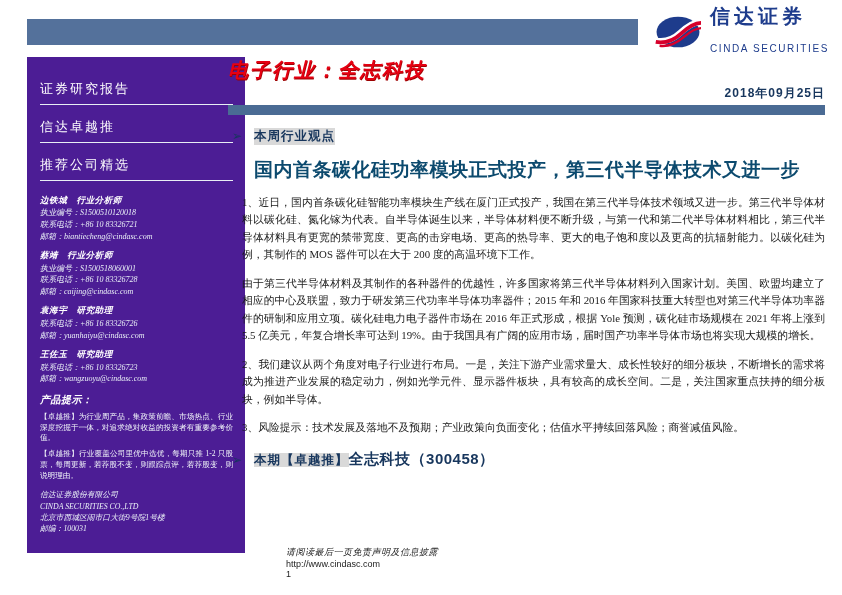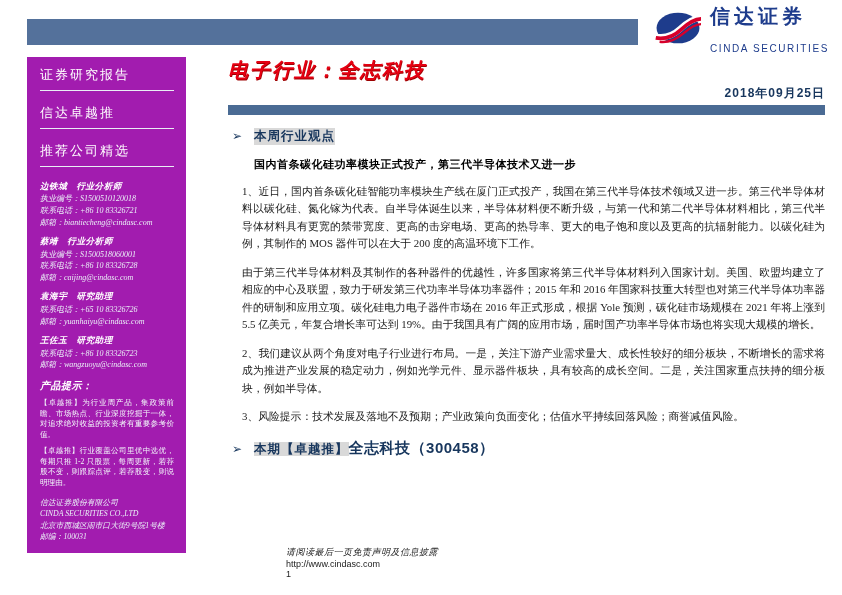--- a/index.html
+++ b/index.html
@@ -6,50 +6,50 @@
   html,body { width:842px; height:595px; }
   body {
     position:relative; background:#ffffff; overflow:hidden;
     font-family:"Liberation Sans", sans-serif; color:#1a1a1a;
   }
 
   
   .topbar { position:absolute; left:27px; top:19px; width:611px; height:26px; background:#54719B; }
 
   
-  .logo { position:absolute; left:655px; top:6px; width:165px; display:flex; align-items:center; gap:9px; }
+  .logo { position:absolute; left:655px; top:6px; width:165px; display:flex; align-items:flex-end; gap:9px; }
   .logo-text { display:flex; flex-direction:column; }
   .logo-cn { color:#1E3C8C; font-weight:bold; font-size:20px; letter-spacing:4px; line-height:1; white-space:nowrap; }
   .logo-en { color:#1E3C8C; font-weight:normal; font-size:10px; letter-spacing:1.6px; margin-top:17px; white-space:nowrap; }
 
   
   .sidebar {
-    position:absolute; left:27px; top:57px; width:159px; height:496px;
-    background:#a21caf; color:#ffffff; padding:9px 12px 10px 13px; overflow:hidden;
+    position:absolute; left:27px; top:57px; width:218px; height:496px;
+    background:#4c1d95; color:#ffffff; padding:23px 12px 10px 13px; overflow:hidden;
   }
   .nav-item { font-size:13px; letter-spacing:2px; padding-bottom:6px; border-bottom:1.5px solid #E9EEF5; margin-bottom:13px; }
   .analyst { font-size:8px; font-style:italic; font-family:"Liberation Serif", serif; line-height:1.45; margin-bottom:7px; }
   .analyst-name-row { font-weight:bold; font-size:8.6px; margin-bottom:1px; letter-spacing:0.5px; }
   .analyst-line { color:#EAF0F7; }
   .tips-heading { font-weight:bold; font-style:italic; font-size:10px; margin:8px 0 5px; font-family:"Liberation Serif", serif; letter-spacing:0.5px; }
   .tip { font-size:7.6px; line-height:1.42; margin-bottom:5px; text-align:justify; font-family:"Liberation Serif", serif; color:#F2F6FA; }
   .company { font-size:7.8px; font-style:italic; line-height:1.45; margin-top:8px; font-family:"Liberation Serif", serif; color:#EAF0F7; }
 
   
   .main { position:absolute; left:228px; top:57px; width:597px; }
   .title { color:#E60012; font-size:20px; font-weight:bold; font-style:italic; letter-spacing:2px;
            text-shadow:0.5px 0.5px 0 #9c0000; }
   .date  { text-align:right; color:#17365D; font-weight:bold; font-size:12px; margin-top:1px; letter-spacing:1px; }
   .rule  { height:10px; background:#4A6B94; margin-top:3px; }
 
   .bullet-row { display:flex; gap:12px; margin-top:13px; align-items:baseline; padding-left:4px; }
   .bullet { color:#17365D; font-size:12px; flex:none; }
   .sec-label { color:#17365D; font-weight:bold; font-size:12.5px; letter-spacing:1px; }
   .hl { background:#D9D9D9; padding:0 0; }
-  .subtitle { color:#000000; font-weight:bold; font-size:11px; margin:12px 0 0 26px; letter-spacing:0.5px; }
+  .subtitle { color:#0c4a6e; font-weight:bold; font-size:19px; margin:12px 0 0 26px; letter-spacing:0.5px; }
   .para { font-size:10.8px; color:#1a1a1a; line-height:1.62; text-align:justify;
           margin:11px 0 0 14px; font-family:"Liberation Serif", serif; }
   .stock { color:#17365D; font-weight:bold; font-size:15px; letter-spacing:0.5px; }
 
   
   .footer { position:absolute; left:228px; right:22px; bottom:16px;
             display:flex; justify-content:flex-end; align-items:baseline; font-size:9px; color:#222;flex-direction:column; }
   .footer-disclaimer { font-style:italic; font-family:"Liberation Serif", serif; letter-spacing:0.5px; }
   .footer-url { margin-left:8px; color:#222; text-decoration:none; }
   .footer-page { margin-left:58px; }
@@ -88,21 +88,21 @@
 
   <div class="analyst">
     <div class="analyst-name-row"><span>蔡靖</span>　<span>行业分析师</span></div>
     <div class="analyst-line"><span>执业编号：</span><span>S1500518060001</span></div>
     <div class="analyst-line"><span>联系电话：</span><span>+86 10 83326728</span></div>
     <div class="analyst-line"><span>邮箱：</span><span>caijing@cindasc.com</span></div>
   </div>
 
   <div class="analyst">
     <div class="analyst-name-row"><span>袁海宇</span>　<span>研究助理</span></div>
-    <div class="analyst-line"><span>联系电话：</span><span>+65 10 83326726</span></div>
+    <div class="analyst-line"><span>联系电话：</span><span>+86 16 83326726</span></div>
     <div class="analyst-line"><span>邮箱：</span><span>yuanhaiyu@cindasc.com</span></div>
   </div>
 
   <div class="analyst">
     <div class="analyst-name-row"><span>王佐玉</span>　<span>研究助理</span></div>
     <div class="analyst-line"><span>联系电话：</span><span>+86 10 83326723</span></div>
     <div class="analyst-line"><span>邮箱：</span><span>wangzuoyu@cindasc.com</span></div>
   </div>
 
   <div class="tips-heading">产品提示：</div>

